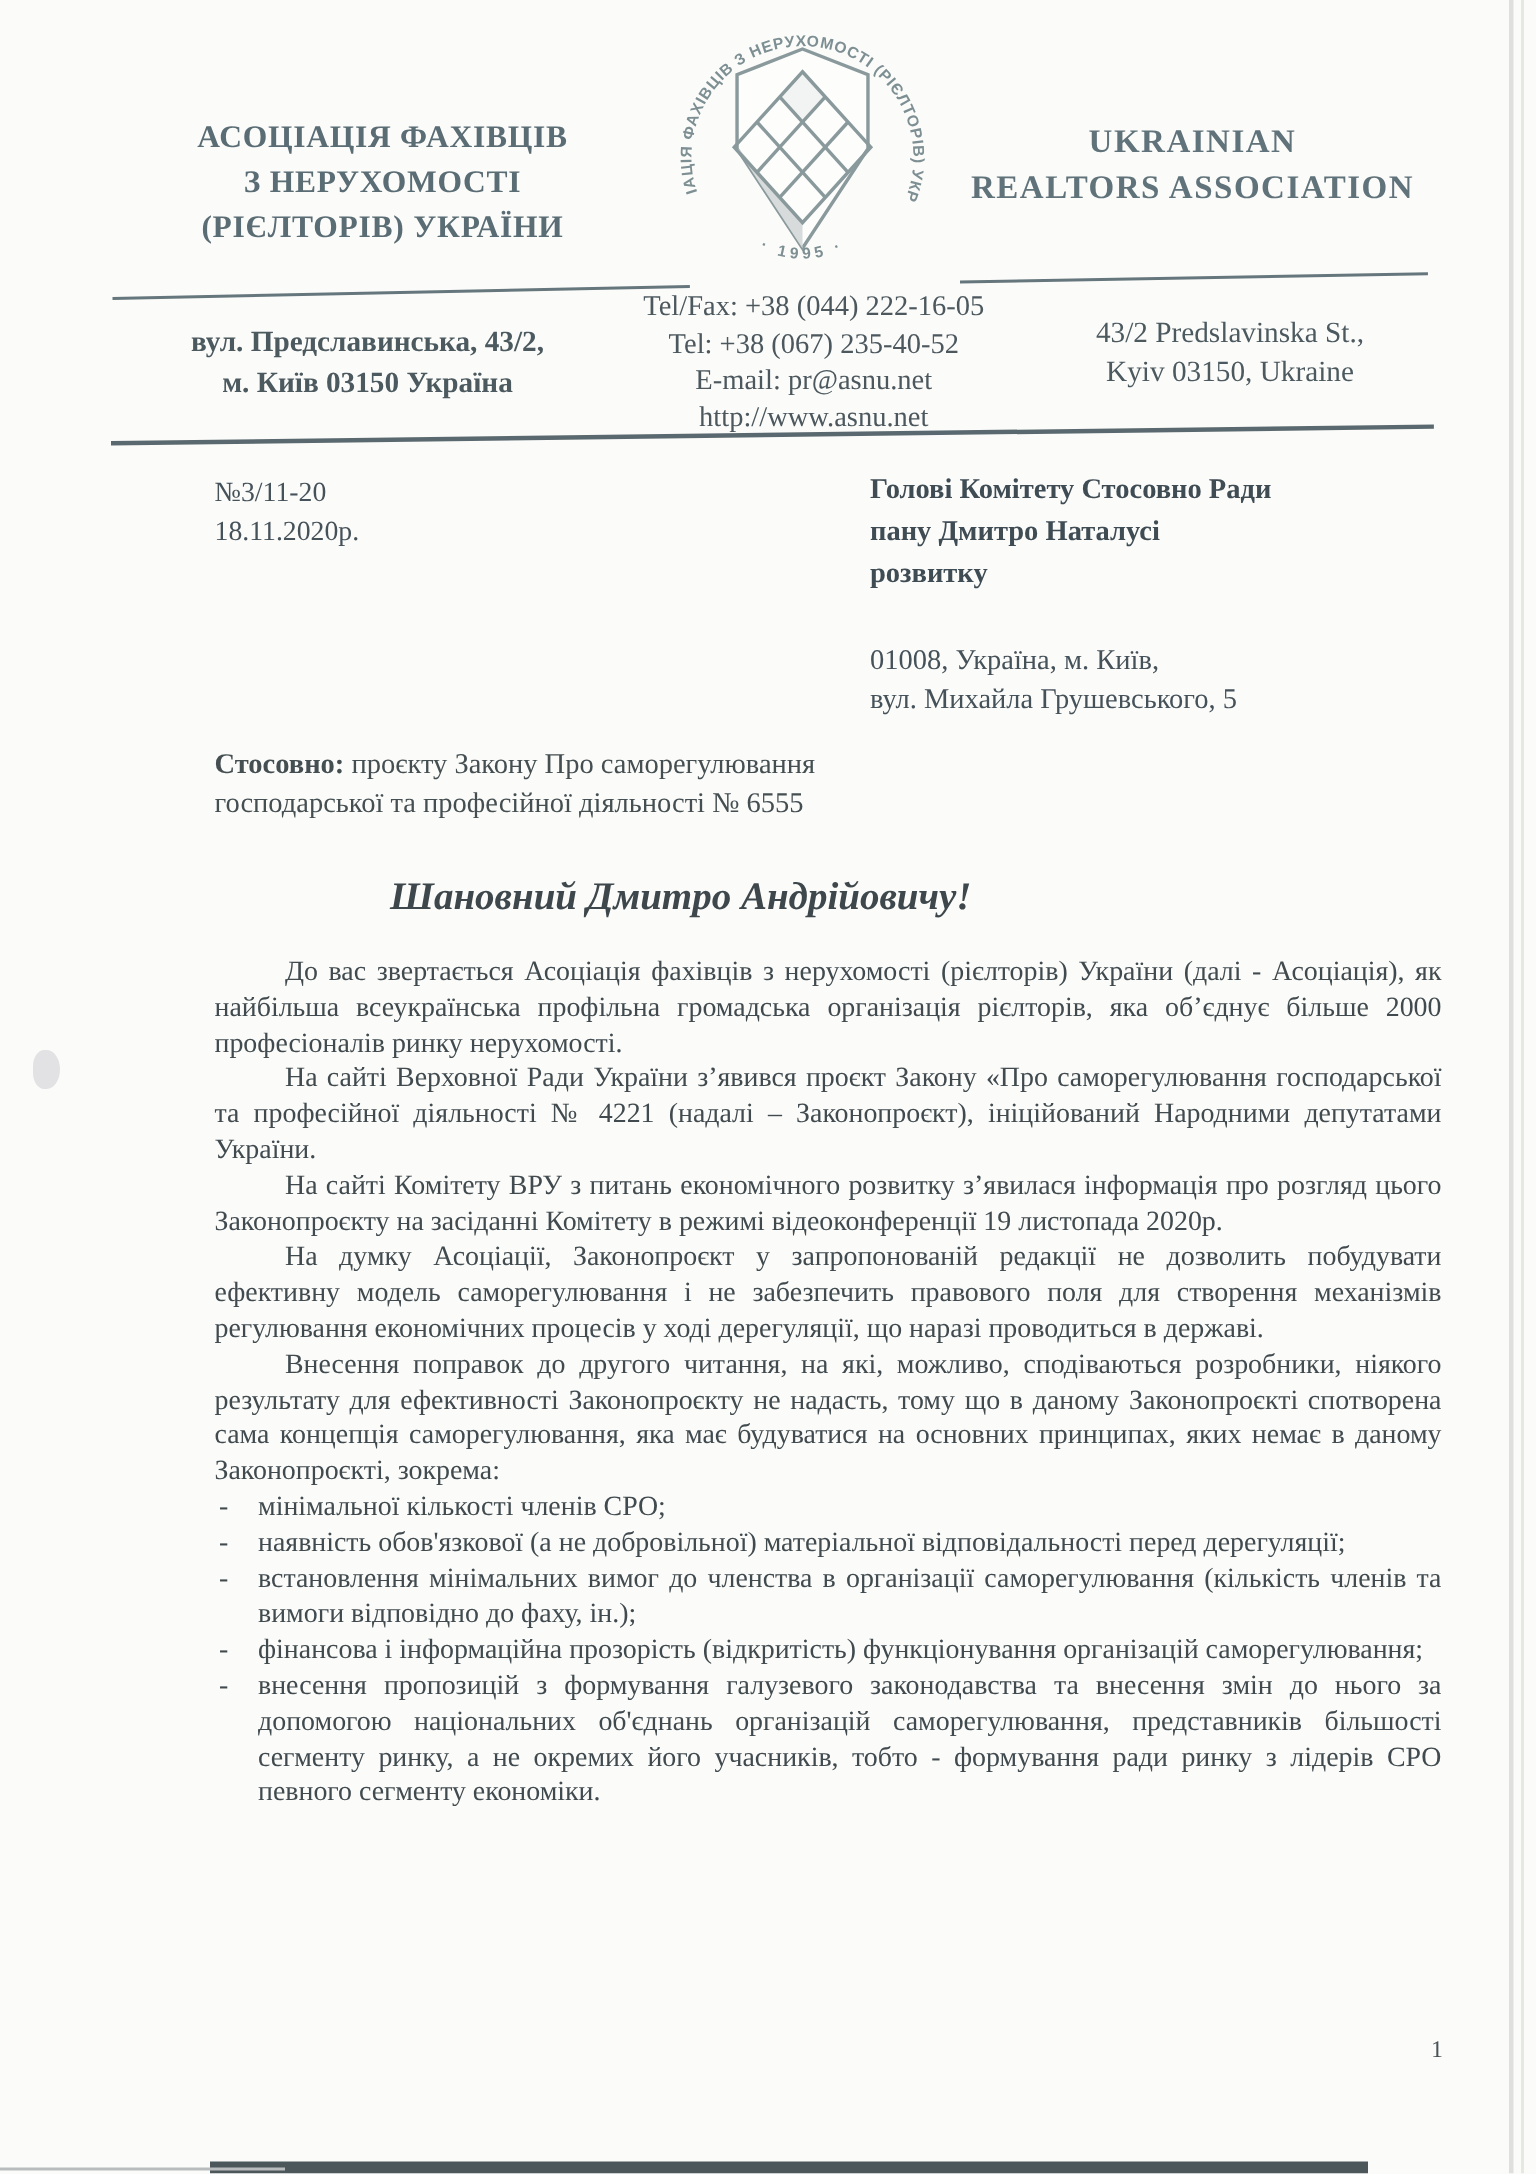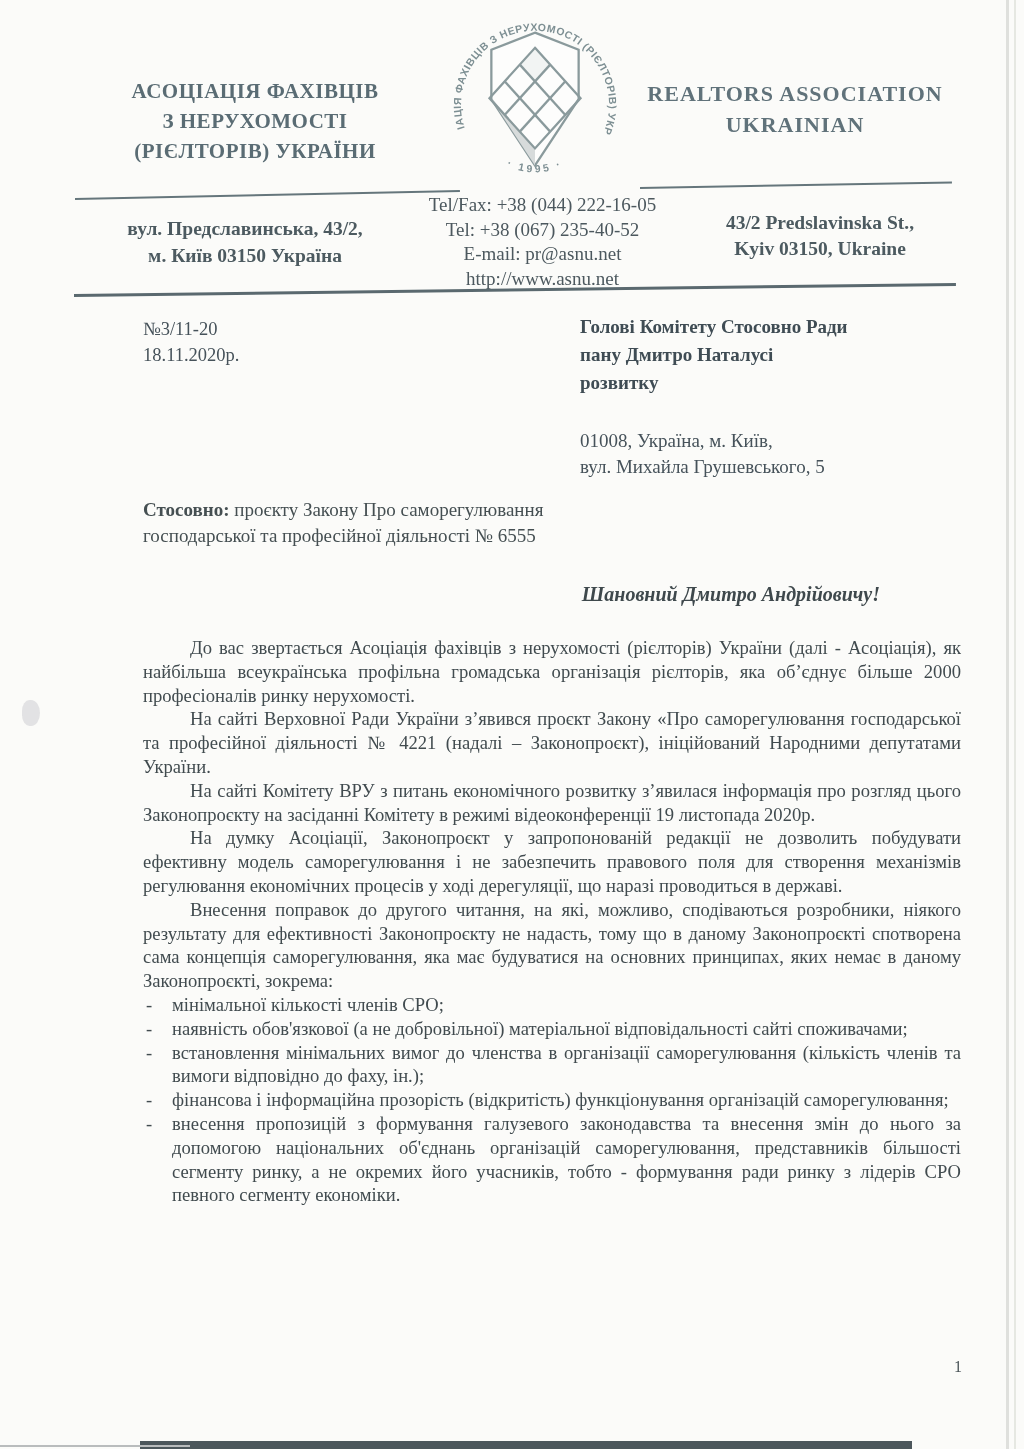--- a/index.html
+++ b/index.html
@@ -30,33 +30,33 @@
   .addr-ua{
     left:95px;top:215px;width:300px;text-align:center;
     font-weight:bold;font-size:19.5px;line-height:27px;color:#4c5a60;
   }
   .contacts{
     left:385px;top:193px;width:315px;text-align:center;
     font-size:19px;line-height:24.5px;color:#4c585e;
   }
   .addr-en{
     left:675px;top:210px;width:290px;text-align:center;
-    font-weight:bold;font-size:19.5px;line-height:26px;color:#4c5a60;
+    font-weight:normal;font-size:19.5px;line-height:26px;color:#4c5a60;
   }
   
   .ref{left:143px;top:316px;font-size:18.5px;line-height:26px;color:#46525a;}
   .addressee{left:580px;top:313px;width:340px;font-weight:bold;
     font-size:19px;line-height:28px;color:#3f4c54;}
   .addressee-addr{left:580px;top:428px;width:340px;
     font-size:19px;line-height:26px;color:#46525a;}
   
   .subject{left:143px;top:497px;width:560px;font-size:19px;line-height:26px;}
   .subject b{font-weight:bold;}
-  .salutation{left:260px;top:583px;width:620px;text-align:right;
-    font-weight:bold;font-style:italic;font-size:20px;color:#3e484c;}
+  .salutation{left:260px;top:583px;width:620px;text-align:left;
+    font-weight:bold;font-style:italic;font-size:26px;color:#3e484c;}
   
   .body-text{left:143px;top:636px;width:818px;
     font-size:18.6px;line-height:23.8px;text-align:justify;color:#414b4f;}
   .body-text p{margin:0;text-indent:47px;}
   .bullet{position:relative;padding-left:29px;text-indent:0;}
   .bullet .dash{position:absolute;left:3px;top:0;}
   
   .pagenum{left:938px;top:1358px;width:40px;text-align:center;
     font-size:16px;color:#4a5458;}
   .edge-right{left:1006px;top:0;width:3px;height:1449px;background:#d8dad6;opacity:.8;}
@@ -100,22 +100,22 @@
       <path d="M116 59.7 L68 112.7"></path>
       <path d="M132 77.3 L84 130.3"></path>
 
       <path d="M84 59.7 L132 112.7"></path>
       <path d="M68 77.3 L116 130.3"></path>
     </g>
   </svg>
 </div>
 
 <div class="abs org-en">
+  <div>UKRAINIAN</div>
   <div>REALTORS ASSOCIATION</div>
-  <div>UKRAINIAN</div>
 </div>
 
 <div class="abs sep sep1a"></div>
 <div class="abs sep sep1b"></div>
 
 <div class="abs addr-ua">
   <div>вул. Предславинська, 43/2,</div>
   <div>м. Київ 03150 Україна</div>
 </div>
 
@@ -162,21 +162,21 @@
   <p>На сайті Комітету ВРУ з питань економічного розвитку з’явилася інформація про розгляд цього Законопроєкту на засіданні Комітету в режимі відеоконференції 19 листопада 2020р.</p>
   <p>На думку Асоціації, Законопроєкт у запропонованій редакції не дозволить побудувати ефективну модель саморегулювання і не забезпечить правового поля для створення механізмів регулювання економічних процесів у ході дерегуляції, що наразі проводиться в державі.</p>
   <p>Внесення поправок до другого читання, на які, можливо, сподіваються розробники, ніякого результату для ефективності Законопроєкту не надасть, тому що в даному Законопроєкті спотворена сама концепція саморегулювання, яка має будуватися на основних принципах, яких немає в даному Законопроєкті, зокрема:</p>
 
   <div class="bullet">
     <span class="dash">-</span>
     <span>мінімальної кількості членів СРО;</span>
   </div>
   <div class="bullet">
     <span class="dash">-</span>
-    <span>наявність обов'язкової (а не добровільної) матеріальної відповідальності сайті споживачами;</span>
+    <span>наявність обов'язкової (а не добровільної) матеріальної відповідальності перед дерегуляції;</span>
   </div>
   <div class="bullet">
     <span class="dash">-</span>
     <span>встановлення мінімальних вимог до членства в організації саморегулювання (кількість членів та вимоги відповідно до фаху, ін.);</span>
   </div>
   <div class="bullet">
     <span class="dash">-</span>
     <span>фінансова і інформаційна прозорість (відкритість) функціонування організацій саморегулювання;</span>
   </div>
   <div class="bullet">

